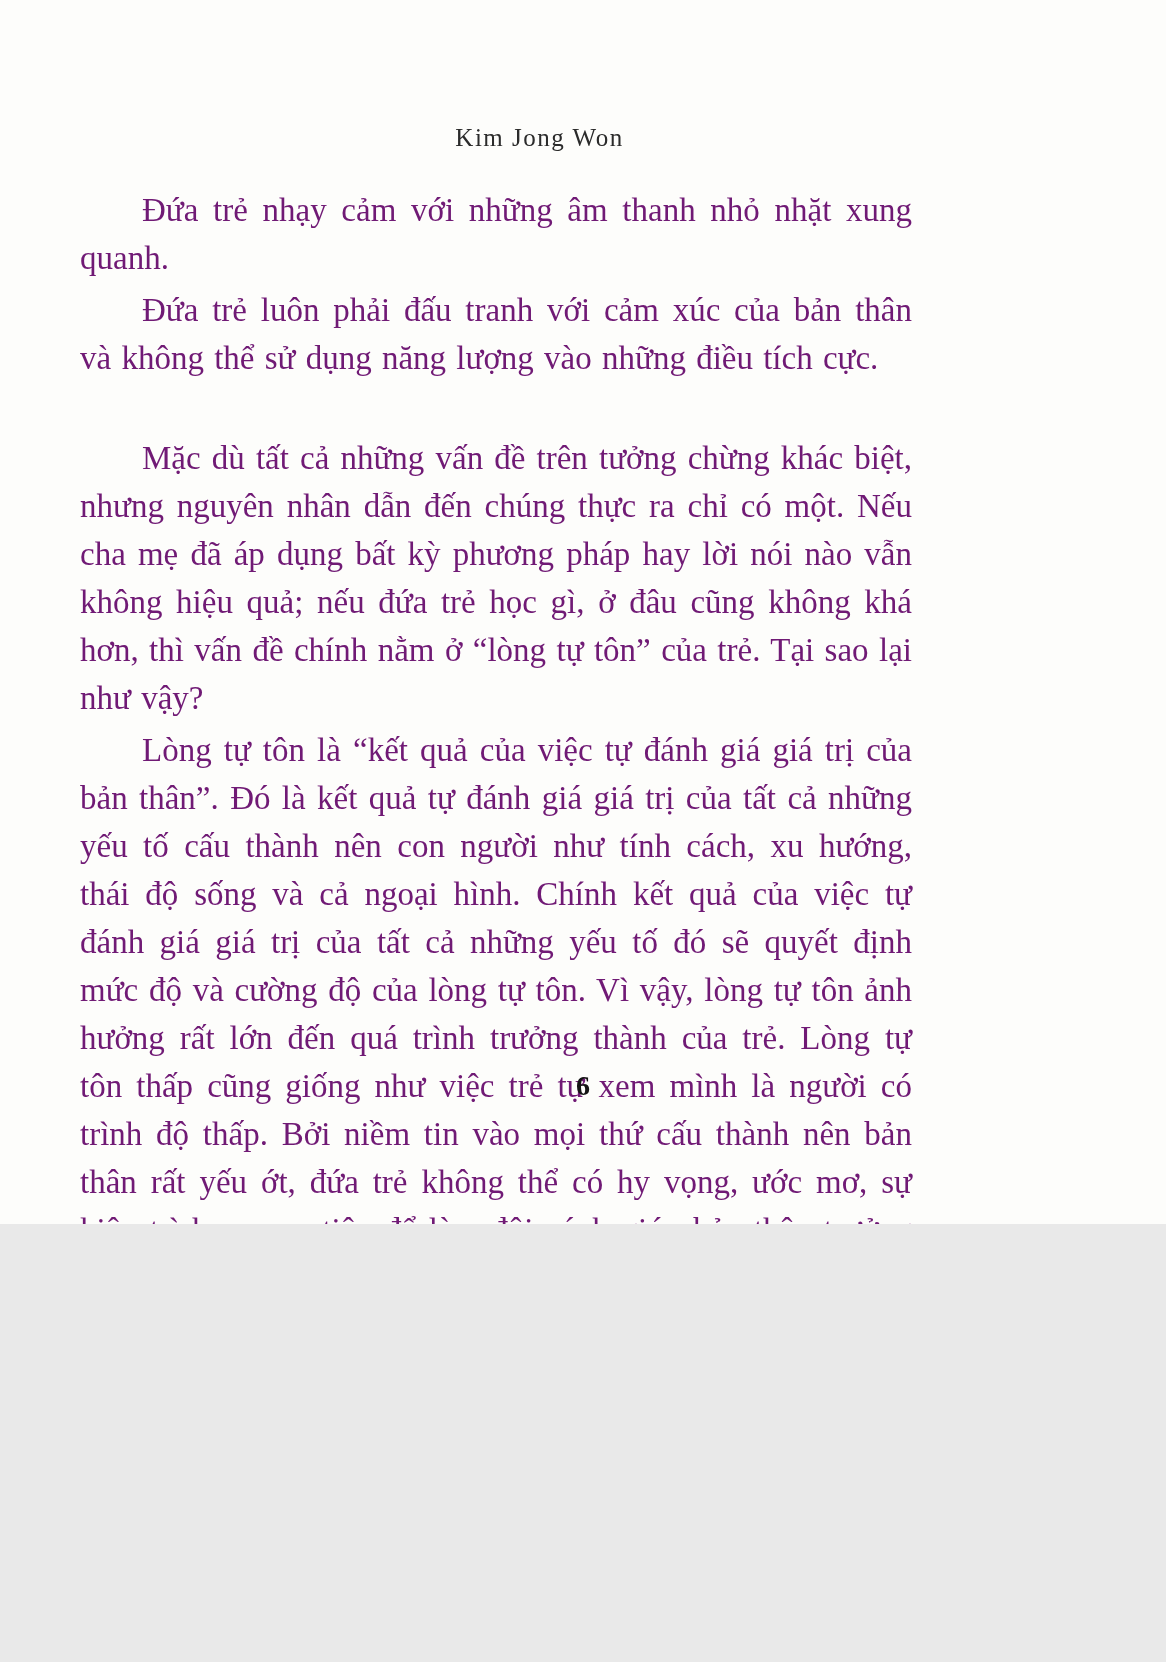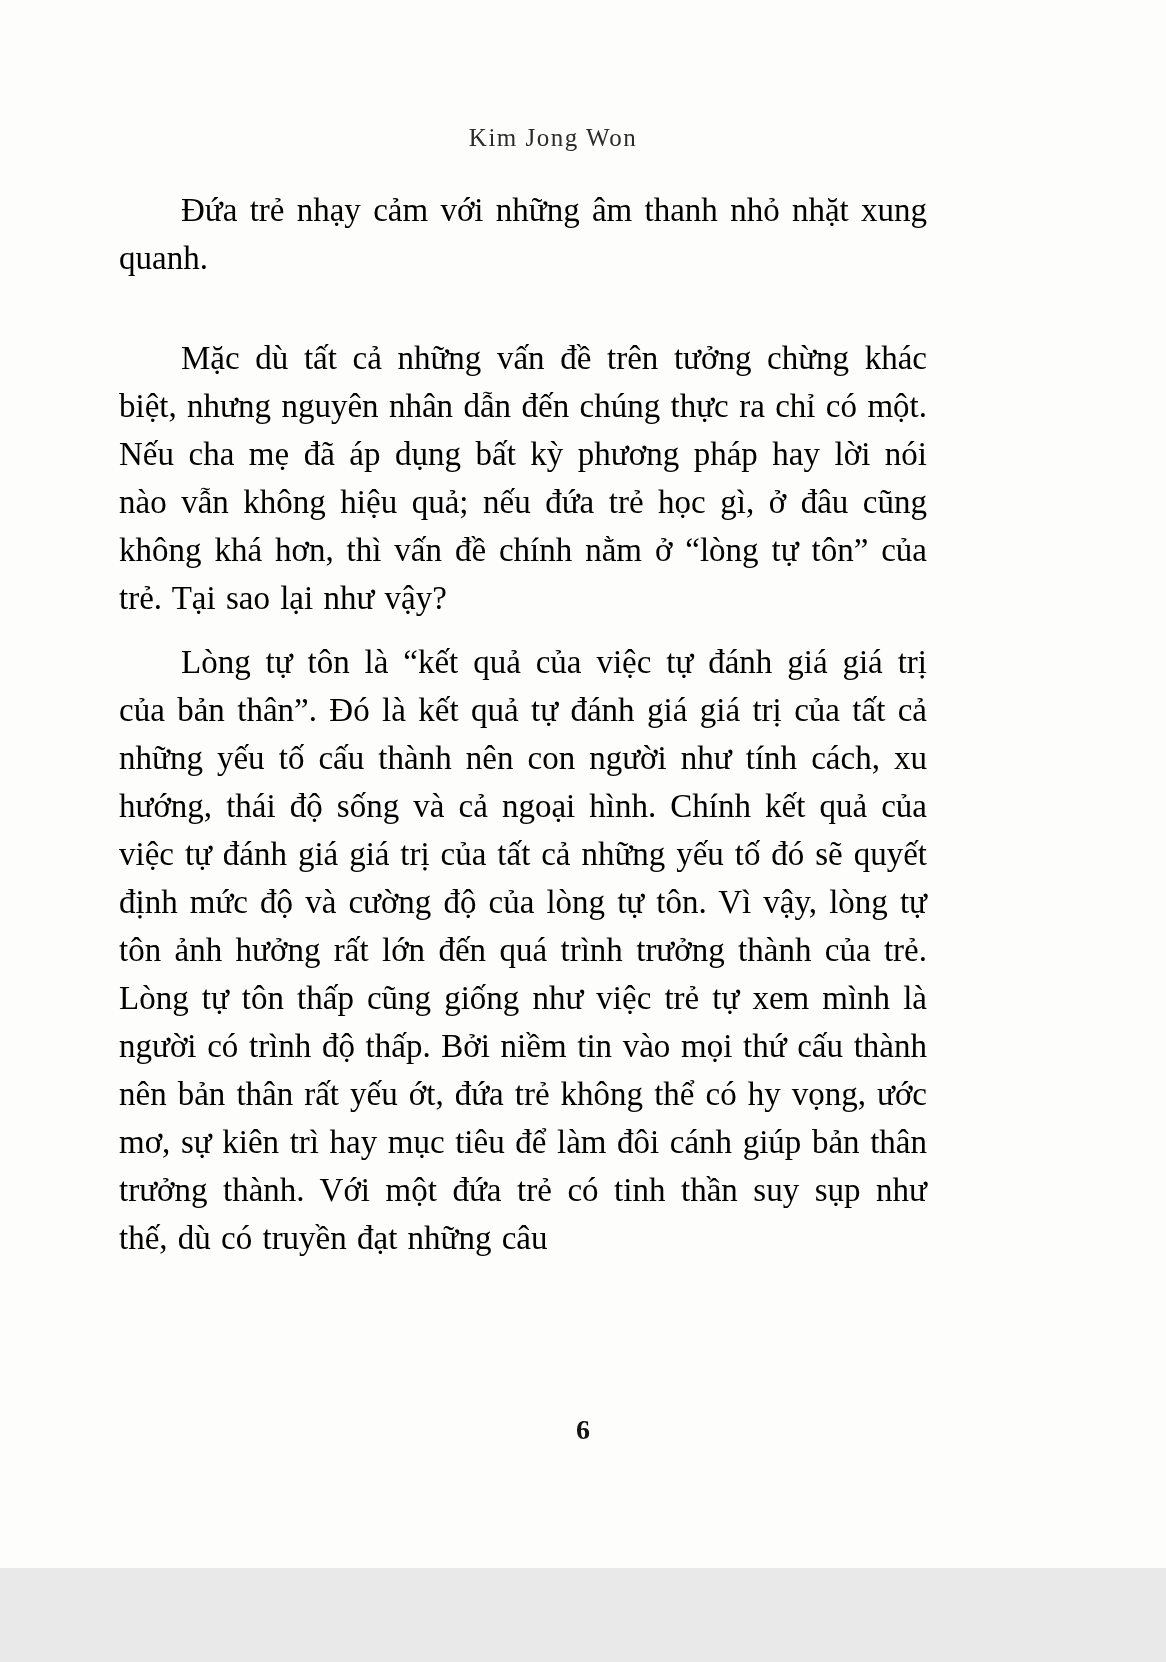--- a/index.html
+++ b/index.html
@@ -3,48 +3,48 @@
 <meta charset="utf-8">
 <style>
   html, body {
     margin: 0;
     padding: 0;
     background: #e9e9e9;
   }
   .page {
     position: relative;
     width: 1166px;
-    height: 1568px;
+    height: 1224px;
     margin: 0 auto;
     background: #fdfdfb;
     box-sizing: border-box;
-    padding: 124px 163px 0 103px;
+    padding: 124px 163px 0 76px;
     font-family: "Liberation Serif", "DejaVu Serif", serif;
     color: #1e1e1e;
     overflow: hidden;
   }
   .running-header {
     margin: 0 0 34px 0;
     text-align: center;
     font-size: 25px;
     font-weight: normal;
     letter-spacing: 1.5px;
     color: #2b2b2b;
   }
   .body-text {
     width: 840px;
   }
   .para {
-    margin: 16px;
+    margin: 4px;
     font-size: 33px;
     line-height: 48px;
     text-align: justify;
     text-indent: 62px;
     word-spacing: 2px;
-    color: #000000;
+    color: #701a75;
   }
   .gap-before {
     margin-top: 52px;
   }
   .page-number {
     position: absolute;
     bottom: 122px;
     left: 0;
     width: 100%;
     text-align: center;
@@ -55,19 +55,20 @@
 </style>
 </head>
 <body>
 
 <div class="page">
 
   <h1 class="running-header">Kim Jong Won</h1>
 
   <div class="body-text">
     <p class="para">Đứa trẻ nhạy cảm với những âm thanh nhỏ nhặt xung quanh.</p>
+    <p class="para">Đứa trẻ luôn phải đấu tranh với cảm xúc của bản thân và không thể sử dụng năng lượng vào những điều tích cực.</p>
     <p class="para gap-before">Mặc dù tất cả những vấn đề trên tưởng chừng khác biệt, nhưng nguyên nhân dẫn đến chúng thực ra chỉ có một. Nếu cha mẹ đã áp dụng bất kỳ phương pháp hay lời nói nào vẫn không hiệu quả; nếu đứa trẻ học gì, ở đâu cũng không khá hơn, thì vấn đề chính nằm ở “lòng tự tôn” của trẻ. Tại sao lại như vậy?</p>
     <p class="para">Lòng tự tôn là “kết quả của việc tự đánh giá giá trị của bản thân”. Đó là kết quả tự đánh giá giá trị của tất cả những yếu tố cấu thành nên con người như tính cách, xu hướng, thái độ sống và cả ngoại hình. Chính kết quả của việc tự đánh giá giá trị của tất cả những yếu tố đó sẽ quyết định mức độ và cường độ của lòng tự tôn. Vì vậy, lòng tự tôn ảnh hưởng rất lớn đến quá trình trưởng thành của trẻ. Lòng tự tôn thấp cũng giống như việc trẻ tự xem mình là người có trình độ thấp. Bởi niềm tin vào mọi thứ cấu thành nên bản thân rất yếu ớt, đứa trẻ không thể có hy vọng, ước mơ, sự kiên trì hay mục tiêu để làm đôi cánh giúp bản thân trưởng thành. Với một đứa trẻ có tinh thần suy sụp như thế, dù có truyền đạt những câu</p>
   </div>
 
   <div class="page-number">6</div>
 
 </div>
 
 </body></html>

